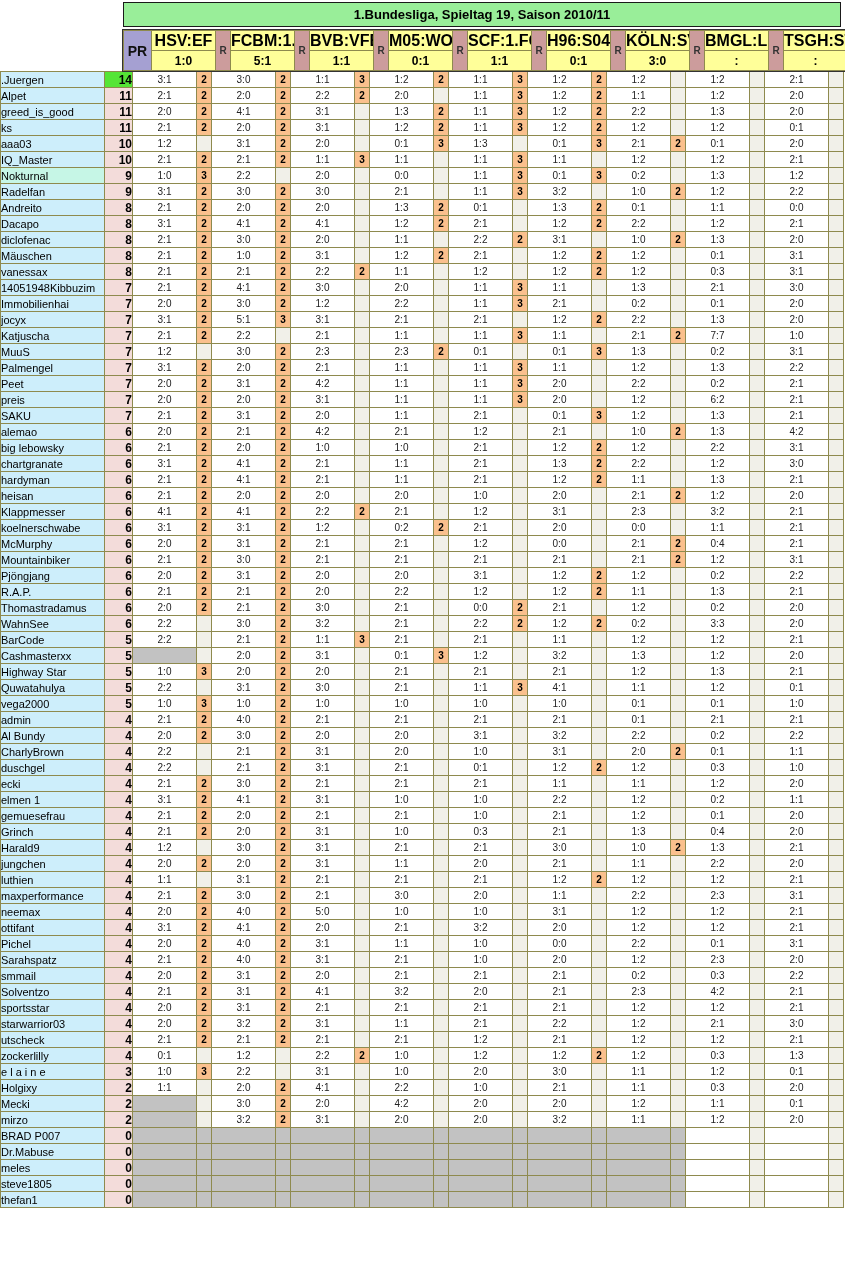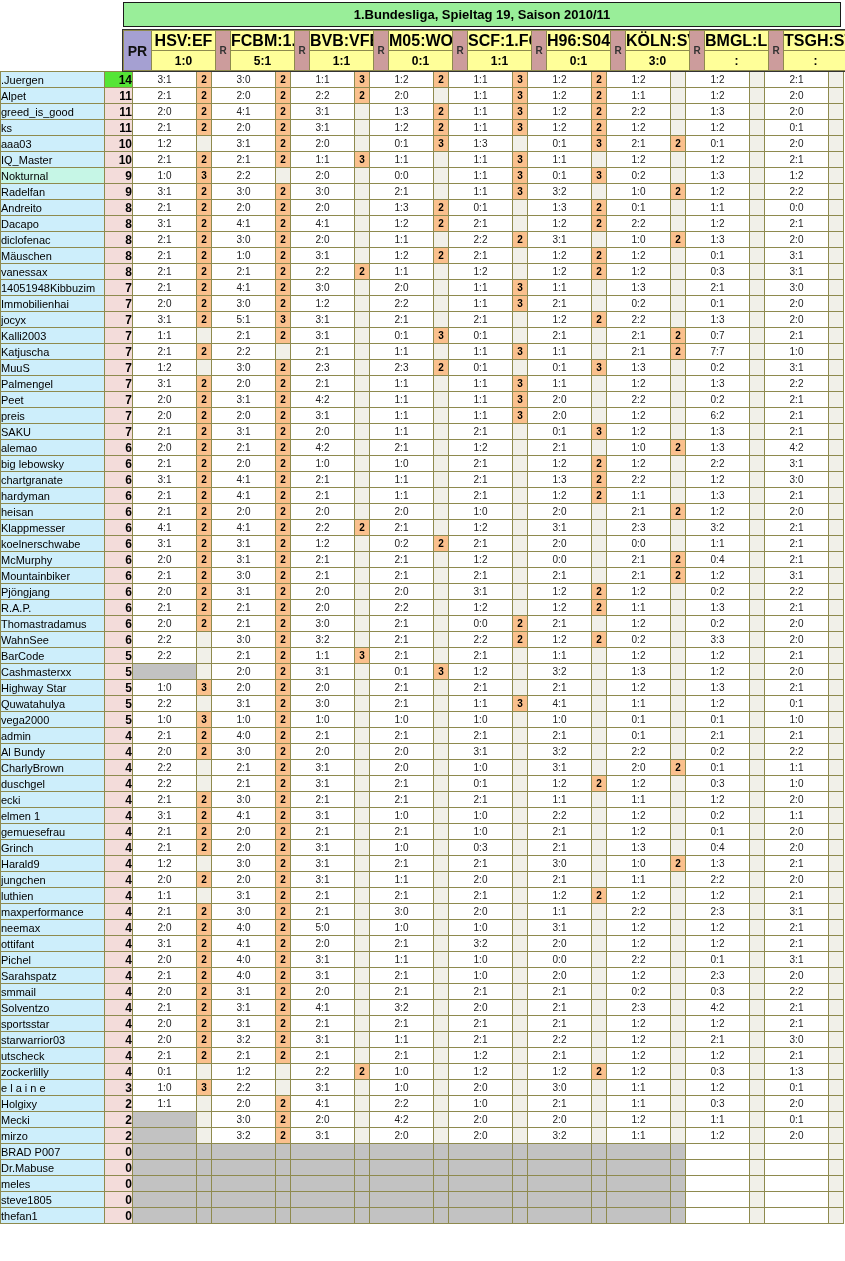--- a/index.html
+++ b/index.html
@@ -415,42 +415,20 @@
           <td class="pred">1:2</td>
           <td class="rcell pts">2</td>
           <td class="pred">2:2</td>
           <td class="rcell"></td>
           <td class="pred">1:3</td>
           <td class="rcell"></td>
           <td class="pred">2:0</td>
           <td class="rcell"></td>
         </tr>
         <tr>
-          <td class="name">Kalli2003</td>
-          <td class="pr">7</td>
-          <td class="pred">1:1</td>
-          <td class="rcell"></td>
-          <td class="pred">2:1</td>
-          <td class="rcell pts">2</td>
-          <td class="pred">3:1</td>
-          <td class="rcell"></td>
-          <td class="pred">0:1</td>
-          <td class="rcell pts">3</td>
-          <td class="pred">0:1</td>
-          <td class="rcell"></td>
-          <td class="pred">2:1</td>
-          <td class="rcell"></td>
-          <td class="pred">2:1</td>
-          <td class="rcell pts">2</td>
-          <td class="pred">0:7</td>
-          <td class="rcell"></td>
-          <td class="pred">2:1</td>
-          <td class="rcell"></td>
-        </tr>
-        <tr>
           <td class="name">Katjuscha</td>
           <td class="pr">7</td>
           <td class="pred">2:1</td>
           <td class="rcell pts">2</td>
           <td class="pred">2:2</td>
           <td class="rcell"></td>
           <td class="pred">2:1</td>
           <td class="rcell"></td>
           <td class="pred">1:1</td>
           <td class="rcell"></td>

